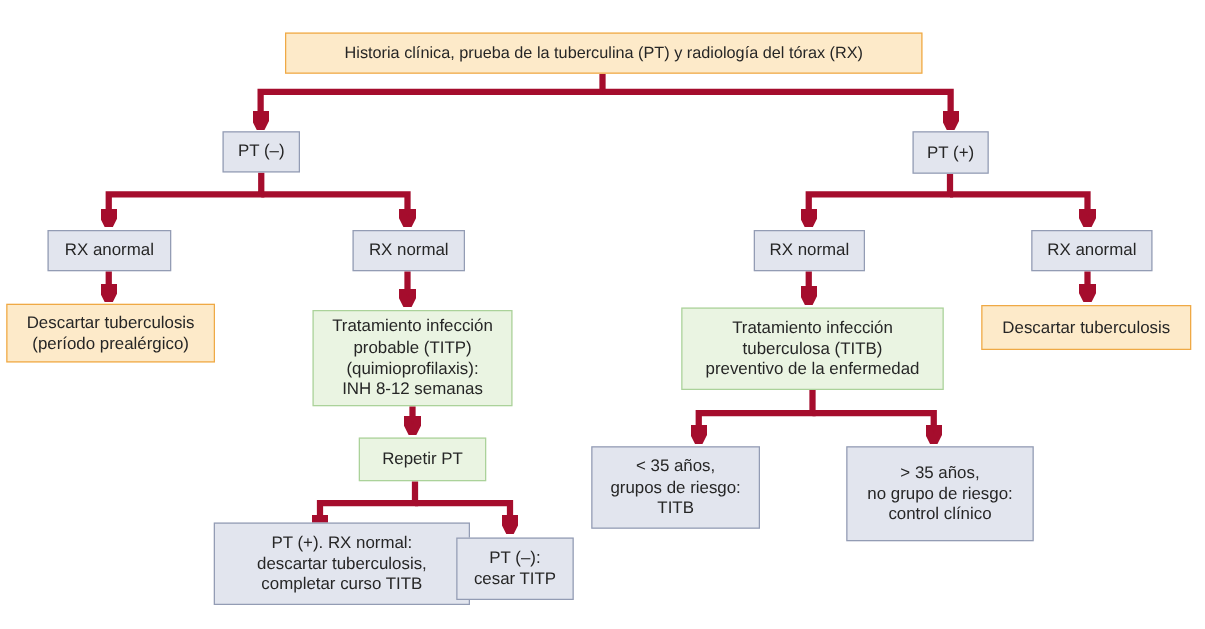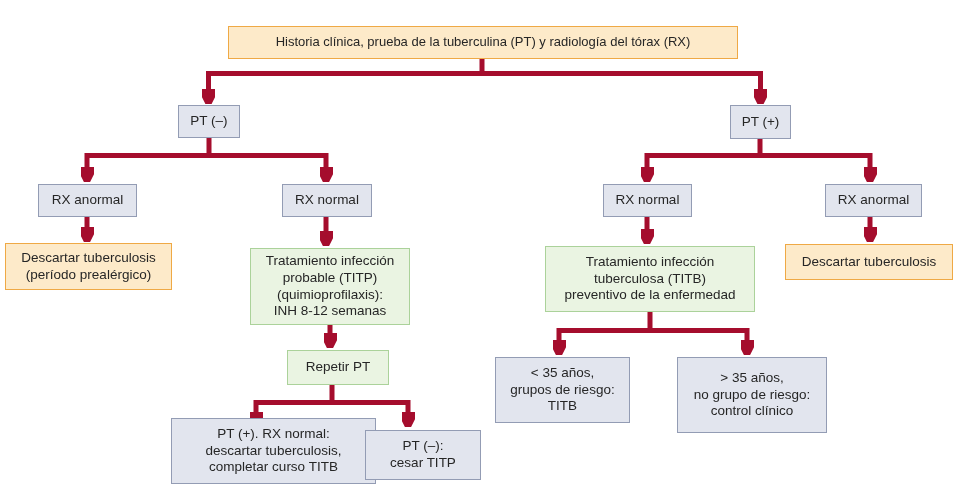--- a/index.html
+++ b/index.html
@@ -92,28 +92,28 @@
 INH 8-12 semanas</div>
 
   <div class="box green" style="left:545px;top:246px;width:210px;height:66px;">Tratamiento infección
 tuberculosa (TITB)
 preventivo de la enfermedad</div>
 
   <div class="box orange" style="left:785px;top:244px;width:168px;height:36px;">Descartar tuberculosis</div>
 
   <div class="box green" style="left:287px;top:350px;width:102px;height:35px;">Repetir PT</div>
 
-  <div class="box gray" style="left:495px;top:357px;width:135px;height:66px;">&lt; 35 años,
+  <div class="box gray" style="left:473px;top:357px;width:135px;height:66px;">&lt; 35 años,
 grupos de riesgo:
 TITB</div>
 
   <div class="box gray" style="left:677px;top:357px;width:150px;height:76px;">&gt; 35 años,
 no grupo de riesgo:
 control clínico</div>
 
   <div class="box gray" style="left:171px;top:418px;width:205px;height:66px;">PT (+). RX normal:
 descartar tuberculosis,
 completar curso TITB</div>
 
-  <div class="box gray" style="left:365px;top:430px;width:116px;height:50px;">PT (–):
+  <div class="box gray" style="left:365px;top:430px;width:94px;height:50px;">PT (–):
 cesar TITP</div>
 
 </div>
 
 </body></html>

